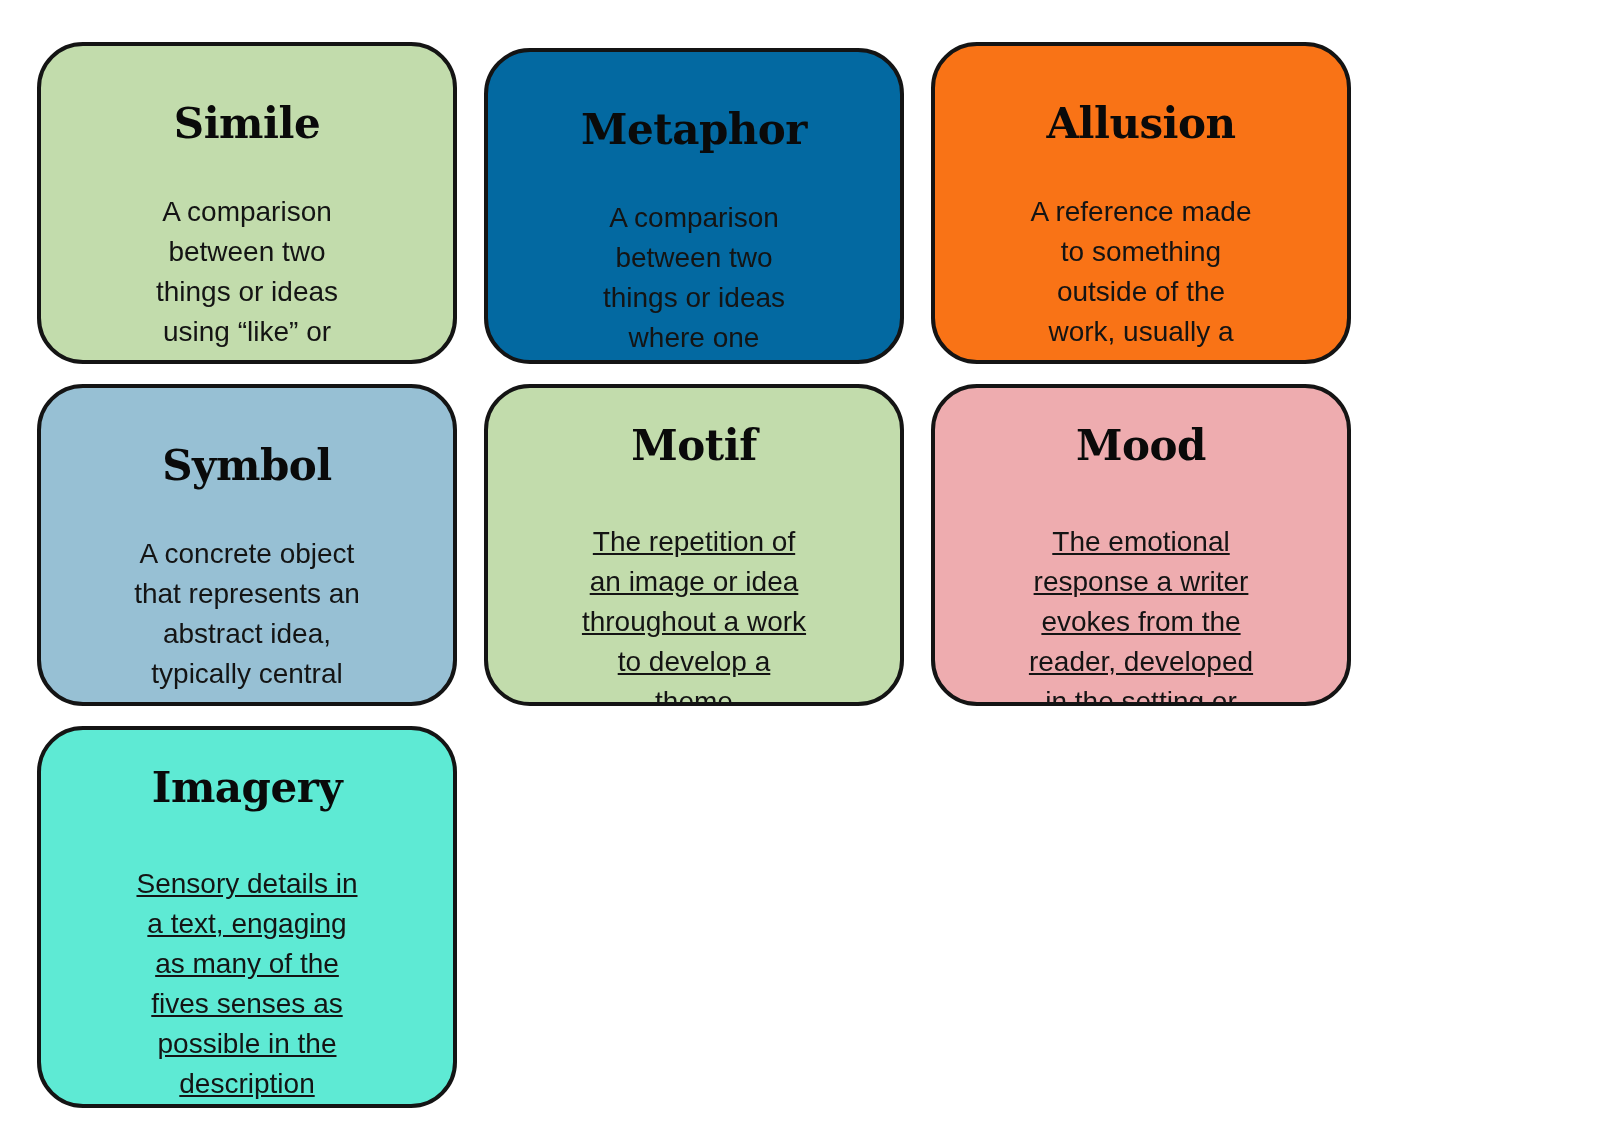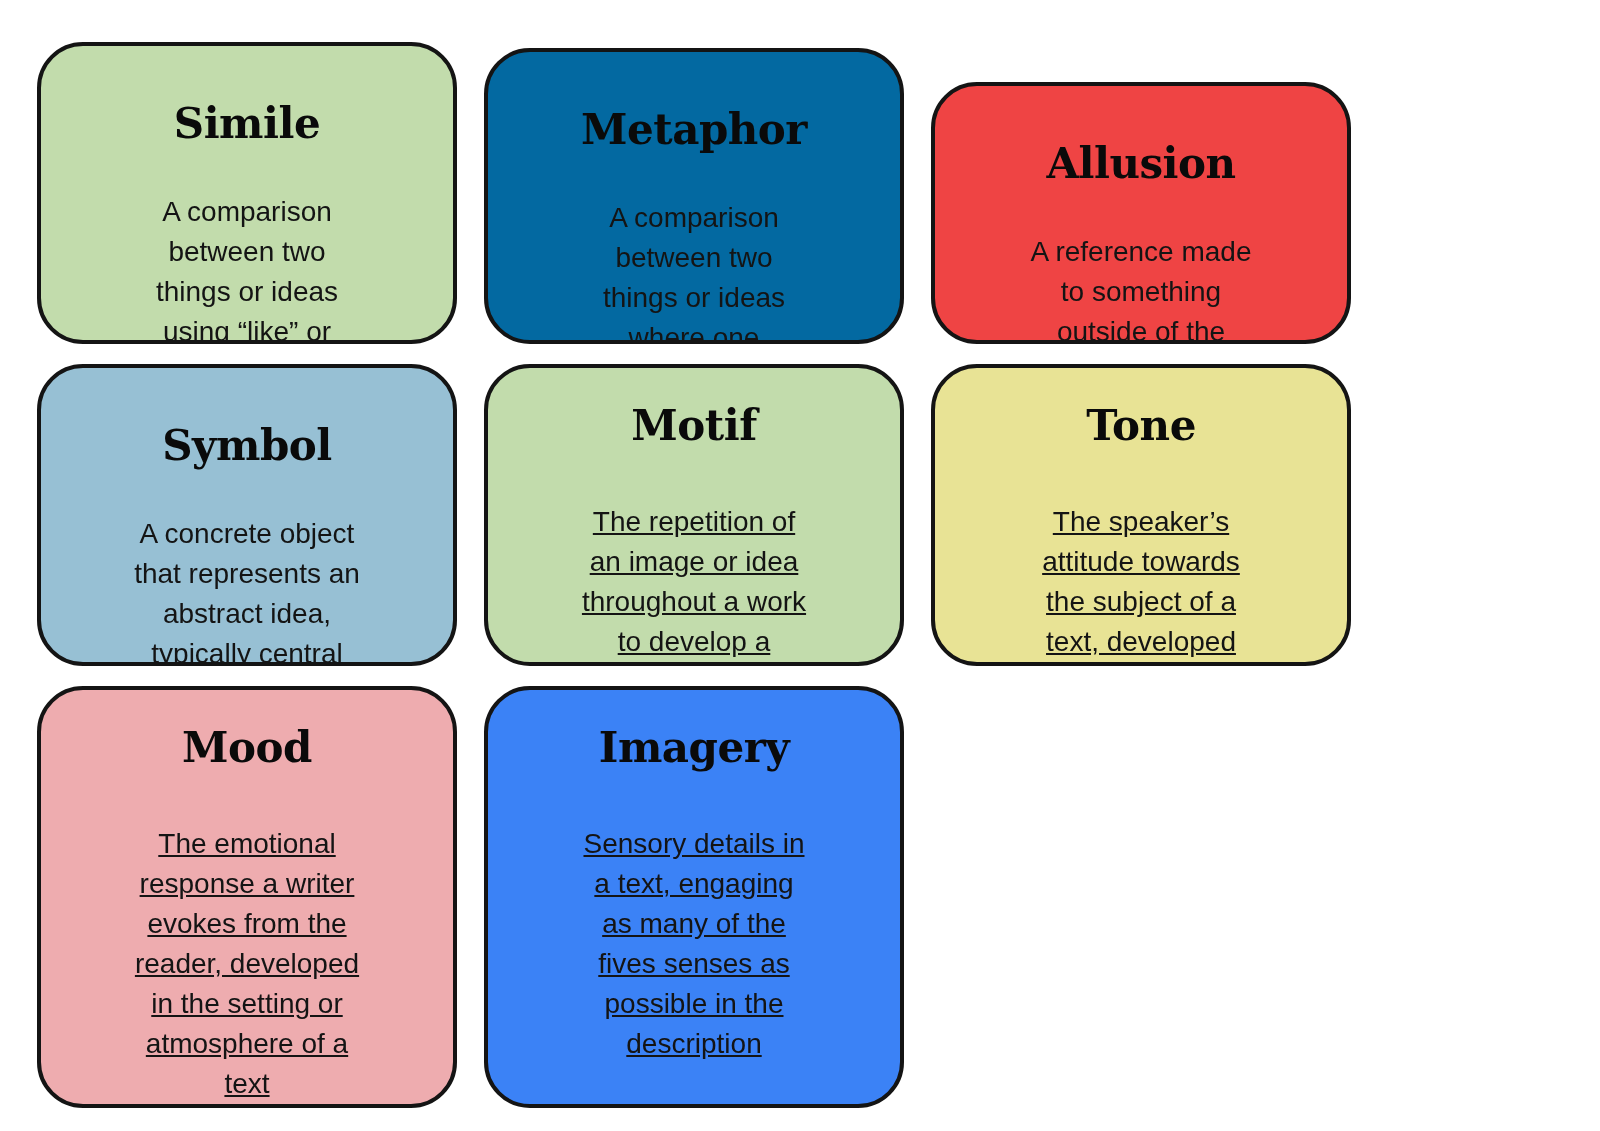--- a/index.html
+++ b/index.html
@@ -88,21 +88,21 @@
   <div class="card row-1" style="background-color: #0369a1; margin-top: 6px;">
     <div class="card-title">Metaphor</div>
     <div class="card-body">A comparison
 between two
 things or ideas
 where one
 becomes the
 other</div>
   </div>
 
-  <div class="card row-1" style="background-color: #ef4444; margin-top: 40px;">
+  <div class="card row-1" style="background-color: #f97316;">
     <div class="card-title">Allusion</div>
     <div class="card-body">A reference made
 to something
 outside of the
 work, usually a
 well known
 historical event or
 literary work</div>
   </div>
 
@@ -118,42 +118,33 @@
 
   <div class="card row-2" style="background-color: rgb(194, 220, 172);">
     <div class="card-title">Motif</div>
     <div class="card-body">The repetition of
 an image or idea
 throughout a work
 to develop a
 theme</div>
   </div>
 
-  <div class="card row-2" style="background-color: rgb(232, 227, 149);">
-    <div class="card-title">Tone</div>
-    <div class="card-body">The speaker’s
-attitude towards
-the subject of a
-text, developed
-through diction
-and syntax</div>
-  </div>
 
   <div class="card row-2" style="background-color: rgb(238, 172, 175);">
     <div class="card-title">Mood</div>
     <div class="card-body">The emotional
 response a writer
 evokes from the
 reader, developed
 in the setting or
 atmosphere of a
 text</div>
   </div>
 
-  <div class="card row-2" style="background-color: #3b82f6;">
+  <div class="card row-2" style="background-color: #5eead4;">
     <div class="card-title">Imagery</div>
     <div class="card-body">Sensory details in
 a text, engaging
 as many of the
 fives senses as
 possible in the
 description</div>
   </div>
 
 </div>

